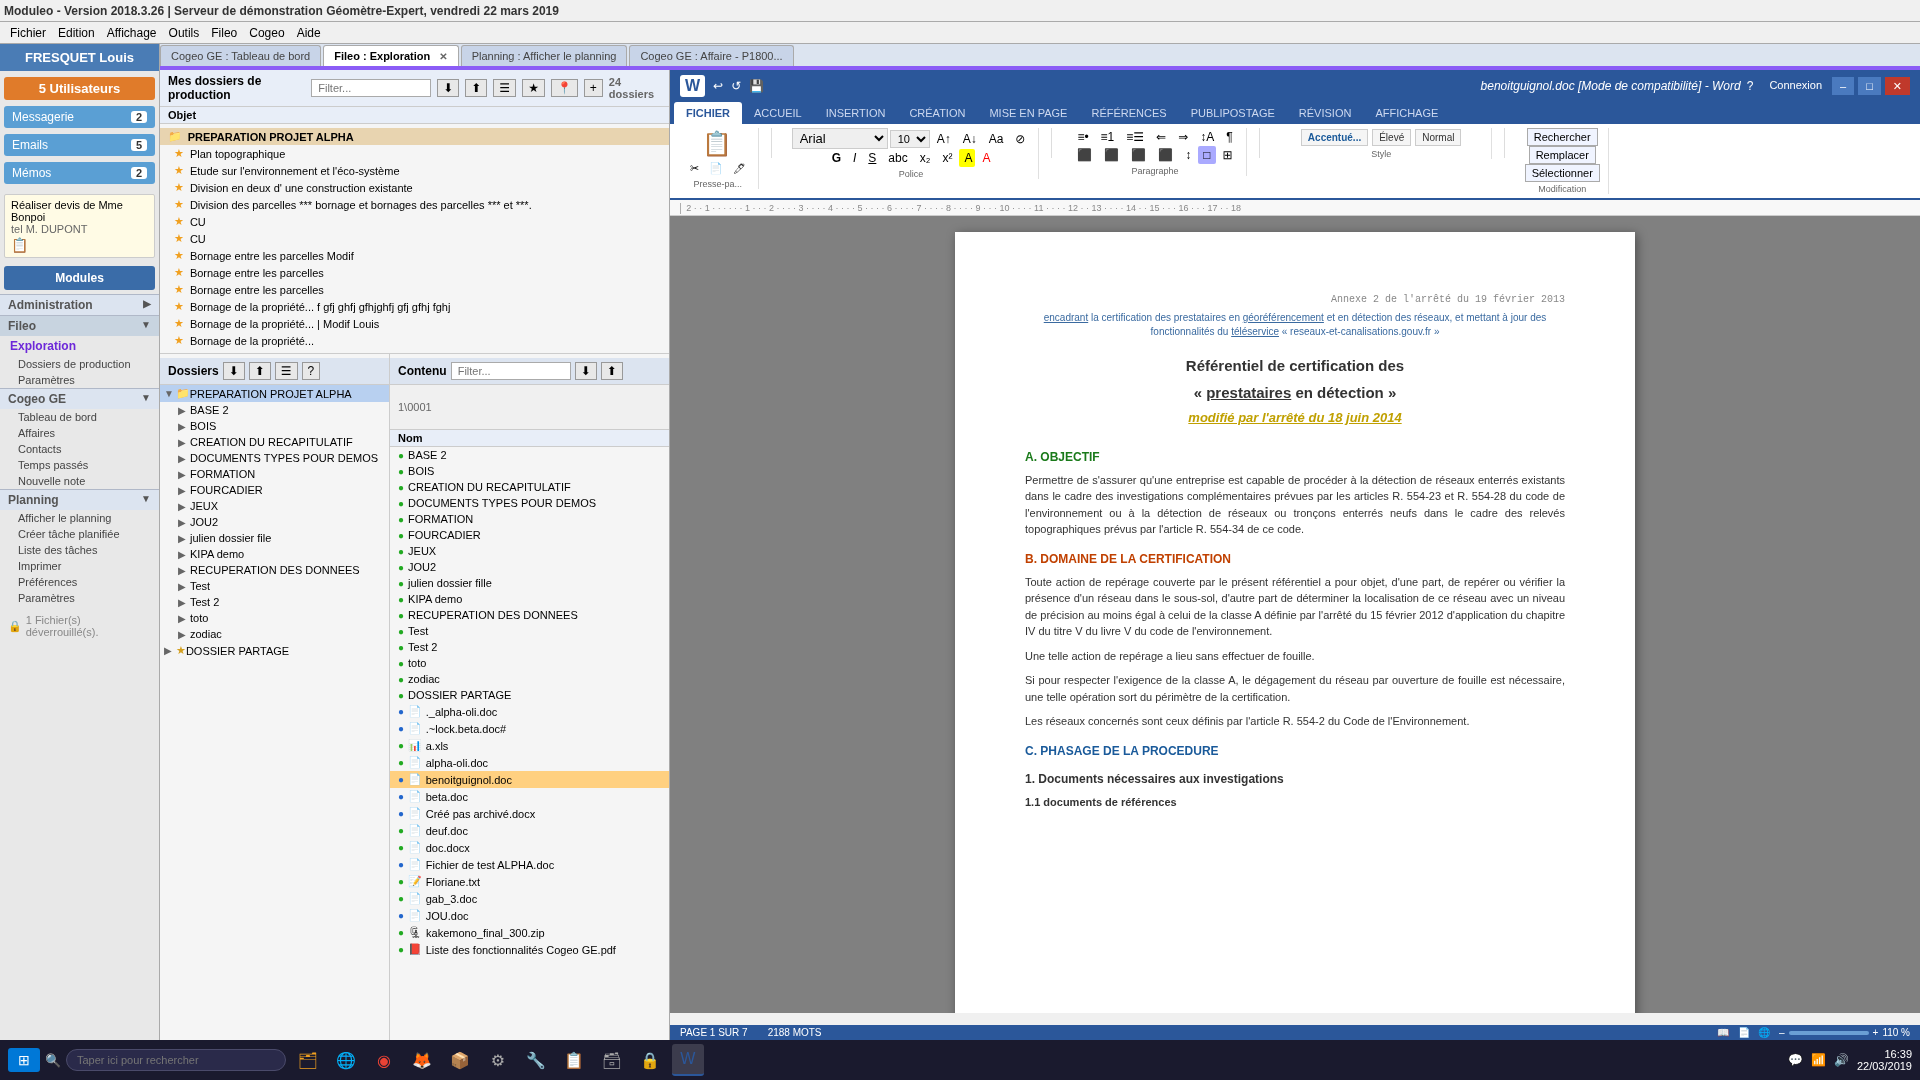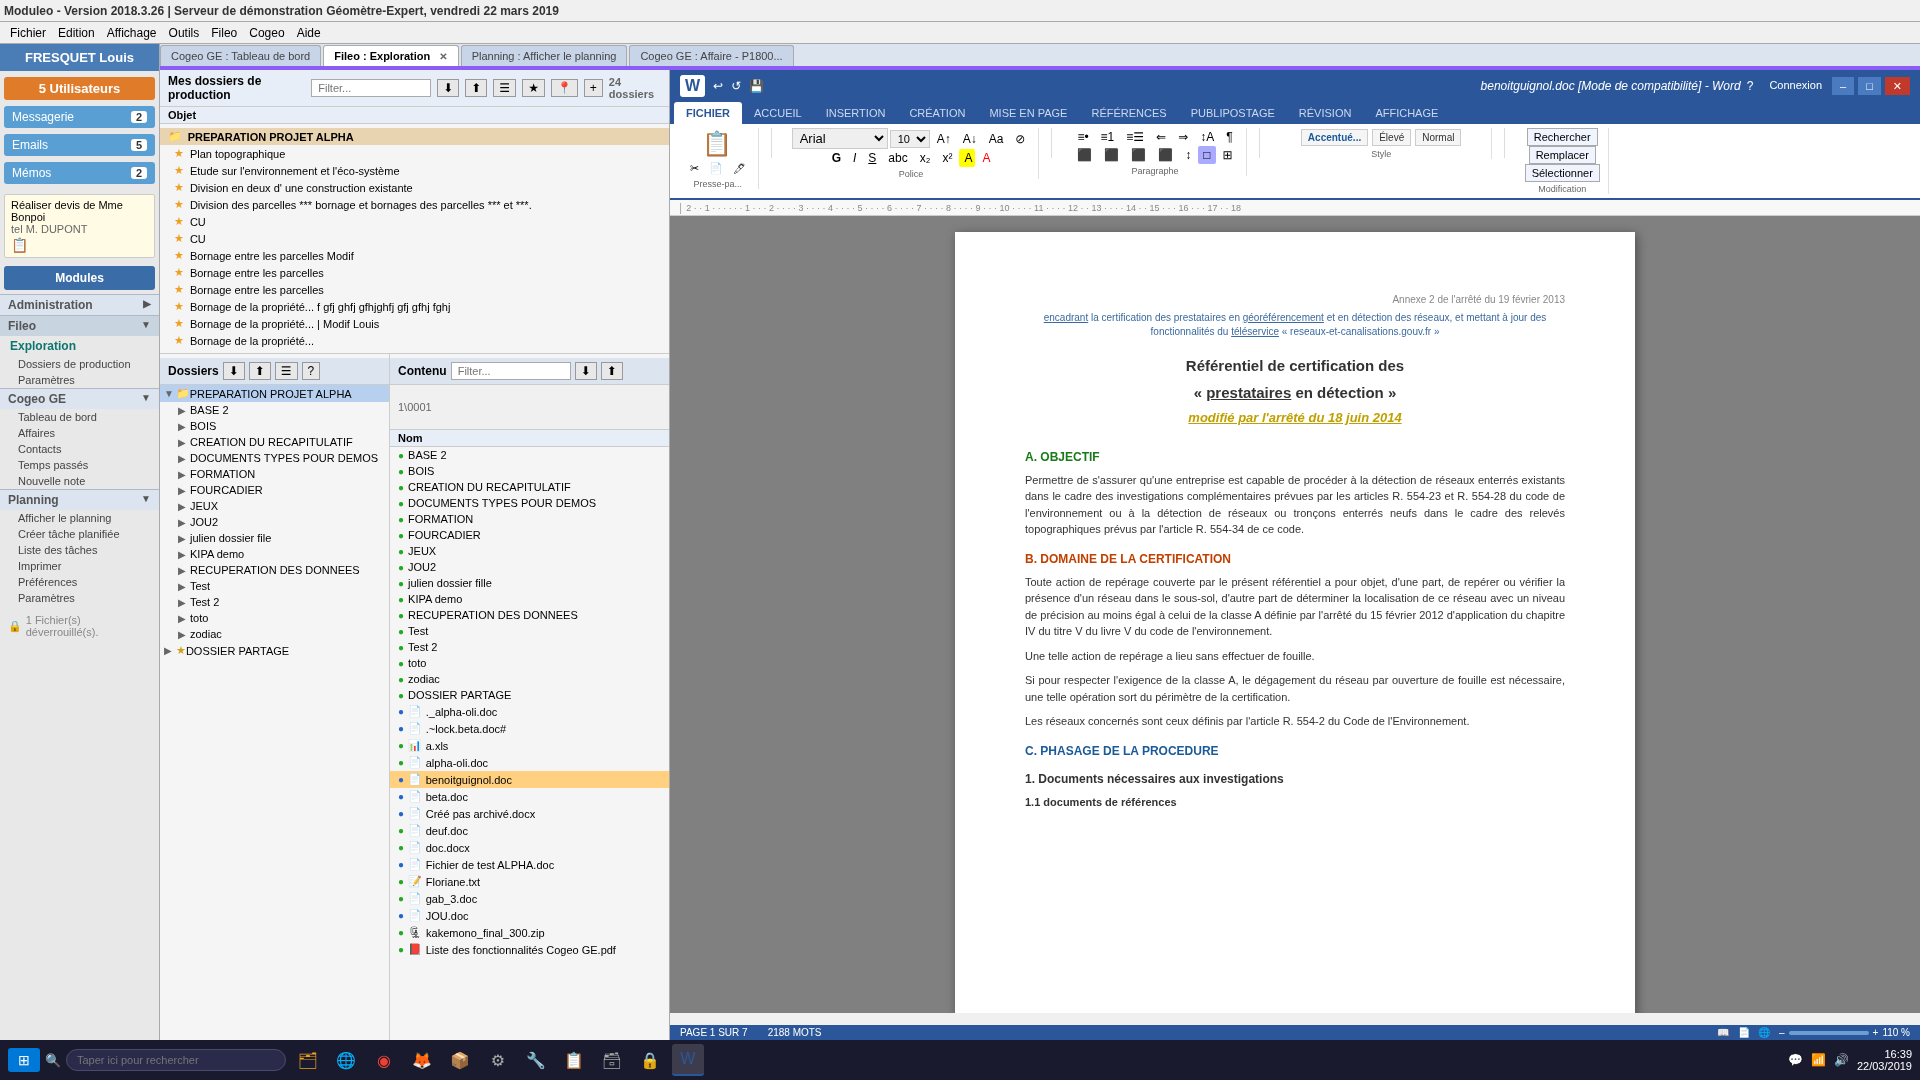--- a/index.html
+++ b/index.html
@@ -18,21 +18,21 @@
     .sidebar-user { background: #4a7cb5; color: white; padding: 6px 8px; text-align: center; }
     .sidebar-user .user-name { font-size: 13px; font-weight: bold; }
     .sidebar-counters { display: flex; flex-direction: column; padding: 4px; gap: 2px; }
     .counter-item { background: #5a9fd4; color: white; padding: 4px 8px; border-radius: 3px; font-size: 12px; display: flex; justify-content: space-between; align-items: center; margin: 2px 0; }
     .counter-item.users { background: #e07b2a; font-size: 13px; font-weight: bold; text-align: center; justify-content: center; }
     .counter-item.msg { background: #5a9fd4; }
     .counter-badge { background: white; color: #333; border-radius: 3px; padding: 0 5px; font-size: 11px; font-weight: bold; }
     .sidebar-memo-box { padding: 4px 6px; font-size: 11px; background: #fffbe5; border: 1px solid #ccc; margin: 4px; border-radius: 2px; }
     .modules-title { background: #3a6ca8; color: white; padding: 5px 8px; font-size: 12px; font-weight: bold; text-align: center; margin: 4px; border-radius: 3px; }
     .sidebar-nav-item { font-size: 12px; padding: 3px 10px; cursor: pointer; color: #333; display: flex; align-items: center; gap: 4px; }
-    .sidebar-nav-item.active { color: #0f766e; font-weight: bold; text-align: center; }
+    .sidebar-nav-item.active { color: #6d28d9; font-weight: bold; text-align: center; }
     .sidebar-nav-sub { font-size: 11px; padding: 2px 18px; cursor: pointer; color: #444; }
     .section-header { font-size: 12px; font-weight: bold; color: #555; padding: 3px 8px; background: #dce4f0; border-top: 1px solid #b0b8c8; cursor: pointer; display: flex; justify-content: space-between; }
     .chevron { font-size: 10px; }
 
     
     .tabs-area { background: #dce4f0; border-bottom: 4px solid #8b5cf6; height: 26px; display: flex; align-items: flex-end; flex-shrink: 0; }
     .tab { padding: 4px 10px; font-size: 11px; background: #c8d4e8; border: 1px solid #aaa; border-bottom: none; margin-right: 2px; cursor: pointer; border-radius: 3px 3px 0 0; color: #444; }
     .tab.active { background: white; font-weight: bold; color: #000; }
     .tab .tab-close { margin-left: 6px; color: #666; font-size: 10px; }
 
@@ -75,21 +75,21 @@
     .ribbon-tab.active { background: white; color: #2b579a; font-weight: bold; }
     .word-ribbon { background: white; border-bottom: 2px solid #2b579a; padding: 4px 8px; display: flex; gap: 8px; align-items: flex-start; flex-shrink: 0; min-height: 70px; }
     .ribbon-group { display: flex; flex-direction: column; align-items: center; border-right: 1px solid #e0e0e0; padding: 0 8px; min-width: 50px; }
     .ribbon-group-label { font-size: 9px; color: #666; margin-top: 2px; }
     .ribbon-btn { background: transparent; border: none; cursor: pointer; padding: 2px 4px; font-size: 18px; border-radius: 3px; }
     .ribbon-btn-sm { font-size: 12px; }
     .ribbon-row { display: flex; align-items: center; gap: 2px; }
     .word-ruler { background: #f8f8f8; border-bottom: 1px solid #ccc; height: 16px; display: flex; align-items: center; padding: 0 8px; font-size: 9px; color: #888; flex-shrink: 0; overflow: hidden; }
     .word-content-area { flex: 1; overflow-y: auto; background: #808080; padding: 16px; display: flex; justify-content: center; }
     .word-page { background: white; width: 680px; min-height: 800px; padding: 60px 70px; box-shadow: 2px 2px 10px rgba(0,0,0,0.4); font-size: 11px; line-height: 1.5; color: #333; }
-    .word-page .annexe-line { text-align: right; font-size: 10px; color: #888; margin-bottom: 4px; }
+    .word-page .annexe-line { text-align: right; font-size: 10px; color: #888; margin-bottom: 4px; font-family: Liberation Mono, monospace; }
     .word-page .subtitle-line { text-align: center; font-size: 10px; color: #3a6aa0; margin-bottom: 16px; line-height: 1.4; }
     .word-page h1 { text-align: center; font-size: 15px; font-weight: bold; color: #333; margin-bottom: 4px; }
     .word-page .guillemets { text-align: center; font-size: 15px; font-weight: bold; color: #333; margin-bottom: 4px; }
     .word-page .guillemets u { text-decoration: underline; }
     .word-page .modified-date { text-align: center; font-size: 13px; font-weight: bold; font-style: italic; color: #c0a000; text-decoration: underline; margin-bottom: 20px; }
     .word-page .section-a { color: #1a7a1a; font-weight: bold; font-size: 12px; margin: 12px 0 6px; }
     .word-page .section-b { color: #c04000; font-weight: bold; font-size: 12px; margin: 12px 0 6px; }
     .word-page .section-c { color: #1a5a9a; font-weight: bold; font-size: 12px; margin: 12px 0 6px; }
     .word-page p { margin-bottom: 8px; font-size: 11px; text-align: justify; }
     .word-page .num-section { font-weight: bold; font-size: 12px; margin: 10px 0 4px; }

